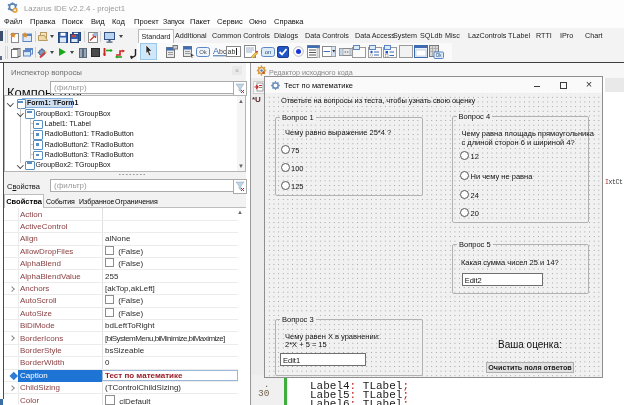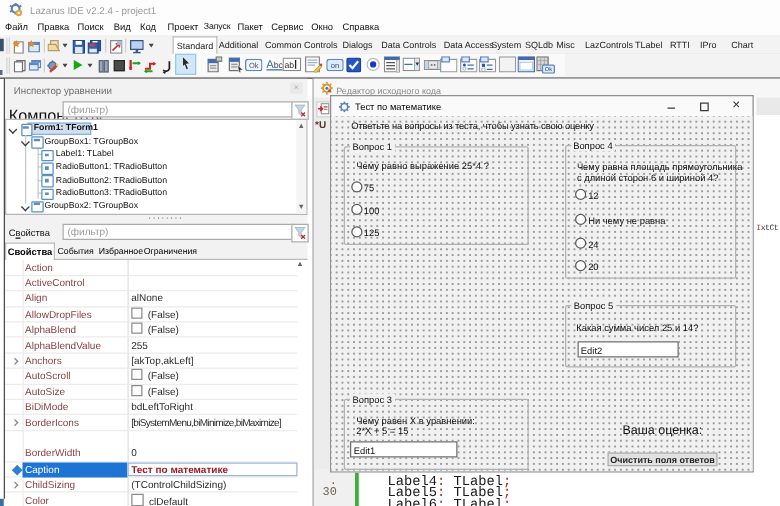--- a/index.html
+++ b/index.html
@@ -287,21 +287,21 @@
         <rect x="5" y="7" width="9.5" height="6.5" rx="1" fill="#dcebf8" stroke="#5d87c4"></rect>
         <text x="9.7" y="12.2" font-size="4.5" text-anchor="middle" fill="#2a4a7a" font-family="Liberation Sans">Ok</text>
       </svg>
 </div>
 
 <div class="a" style="left:0;top:62px;width:624px;height:1.4px;background:#3e3e3e"></div>
 
 <div class="a" style="left:3px;top:63px;width:1.2px;height:336px;background:#4a4a4a"></div>
 <div class="a" id="inspector" style="left:4px;top:63px;width:242px;height:342px;background:#f2f2f2">
 
-  <div class="a" style="left:7px;top:4.5px;font-size:7.8px;color:#6e6e6e">Инспектор уравнении</div>
+  <div class="a" style="left:7px;top:4.5px;font-size:7.8px;color:#6e6e6e">Инспектор вопросы</div>
   <div class="a" style="left:228px;top:3px;width:10px;height:9px;background:#e9e9e9;color:#aaa;font-size:7px;text-align:center;line-height:9px">×</div>
 
   <div class="a" style="left:3px;top:22px;font-size:13px;color:#111">Ко<u>м</u>поненты</div>
   <div class="a" style="left:46px;top:18px;width:181px;height:11px;background:#fff;border:1px solid #ababab;font-size:8px;color:#9a9a9a;line-height:11px;padding-left:3px">(фильтр)</div>
   <div class="a" style="left:229px;top:18px;width:12px;height:13px;background:#fff;border:1px solid #ababab">
     <svg width="12" height="12" viewBox="0 0 12 12">
           <path d="M2 2 h8 l-3 4 v4 l-2 -1.5 v-2.5 z" fill="#c3d4e4" stroke="#8aa5bf" stroke-width="0.5"></path>
           <path d="M7 8 l3 3 M10 8 l-3 3" stroke="#cc2222" stroke-width="1"></path>
         </svg>
   </div>
@@ -409,20 +409,24 @@
           <span class="pval"><span class="vchk"></span> (False)</span>
         </div>
     <div class="prow" style="top:112.1px">
           <span class="pname">BiDiMode</span>
           <span class="pval">bdLeftToRight</span>
         </div>
     <div class="prow" style="top:124.5px">
           <span class="texp"></span>
           <span class="pname">BorderIcons</span>
           <span class="pval" style="letter-spacing:-0.55px">[biSystemMenu,biMinimize,biMaximize]</span>
+        </div>
+    <div class="prow" style="top:136.9px">
+          <span class="pname">BorderStyle</span>
+          <span class="pval">bsSizeable</span>
         </div>
     <div class="prow" style="top:149.3px">
           <span class="pname">BorderWidth</span>
           <span class="pval">0</span>
         </div>
     <div class="prow" style="top:161.7px">
           <span class="a" style="left:6.5px;top:3px;width:5.5px;height:5.5px;background:#2f7cd6;transform:rotate(45deg)"></span>
           <span class="a" style="left:13.5px;top:0;width:84px;height:11.9px;background:#1d74d4"></span>
           <span class="pname" style="color:#fff;z-index:2">Caption</span>
           <span class="a" style="left:98px;top:0;width:136px;height:11.4px;background:#fff;border:1px solid #9ab6d8;box-sizing:border-box"></span>

